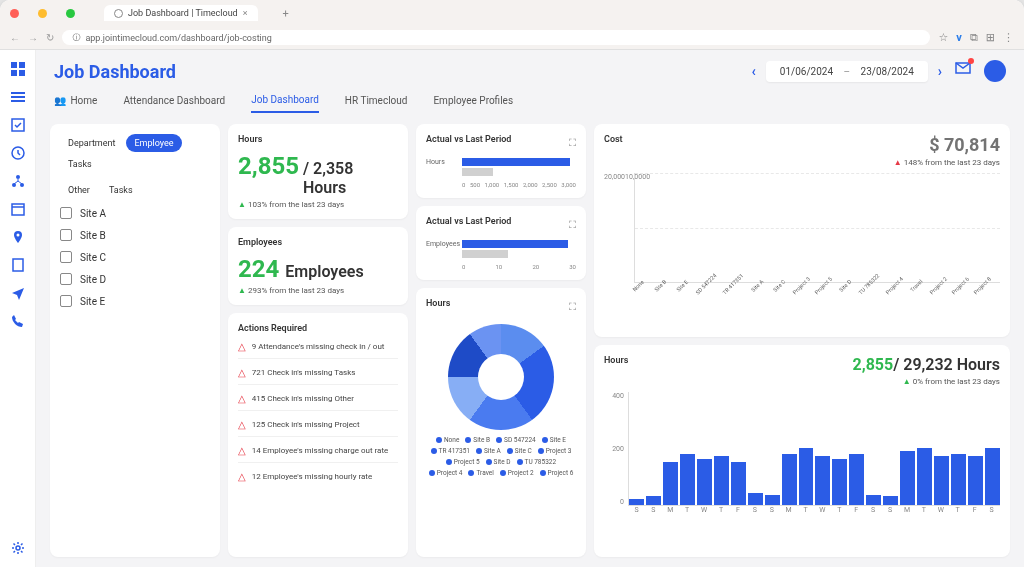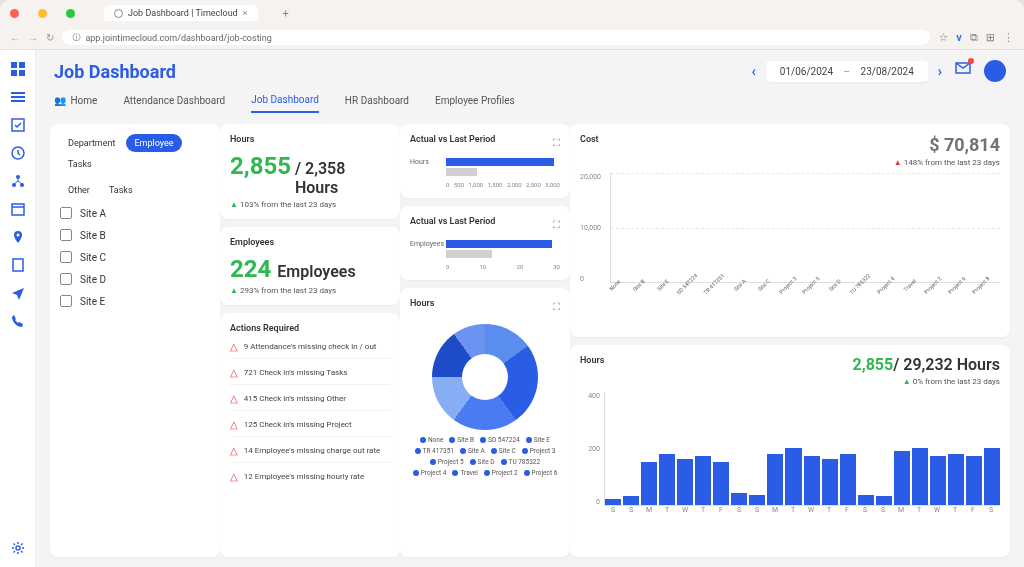--- a/index.html
+++ b/index.html
@@ -27,21 +27,21 @@
 .chev{color:#2b5ce6;font-size:14px;cursor:pointer;font-weight:bold}
 .date-box{background:#fff;border-radius:4px;padding:5px 14px;font-size:10px;color:#444;box-shadow:0 1px 2px rgba(0,0,0,0.06)}
 .date-box span.dash{margin:0 8px;color:#999}
 .bell{position:relative;color:#2b5ce6;font-size:16px;cursor:pointer}
 .bell-dot{position:absolute;top:-2px;right:-2px;width:6px;height:6px;background:#ff4444;border-radius:50%}
 .avatar{width:22px;height:22px;background:#2b5ce6;border-radius:50%;cursor:pointer}
 .tabs{display:flex;gap:26px;padding:0 18px;border-bottom:1px solid transparent;font-size:10px;color:#555}
 .tab{padding:6px 0;cursor:pointer;display:flex;align-items:center;gap:4px}
 .tab.active{color:#2b5ce6;border-bottom:2px solid #2b5ce6}
 .content{flex:1;padding:10px 14px;overflow:hidden}
-.grid{display:grid;grid-template-columns:170px 180px 170px 1fr;height:100%}
+.grid{display:grid;grid-template-columns:170px 180px 170px 1fr;gap:8px;height:100%}
 .card{background:#fff;border-radius:8px;padding:10px;box-shadow:0 1px 2px rgba(0,0,0,0.04)}
 .filter-card{grid-row:1/4}
 .pills{display:flex;gap:3px;flex-wrap:wrap;margin-bottom:8px;align-items:center;font-size:9px}
 .pill{padding:4px 8px;border-radius:10px;cursor:pointer;color:#333}
 .pill.active{background:#2b5ce6;color:#fff}
 .checklist{display:flex;flex-direction:column;gap:10px;margin-top:6px}
 .check-item{display:flex;align-items:center;gap:8px;font-size:10px;color:#333;cursor:pointer}
 .checkbox{width:12px;height:12px;border:1.5px solid #888;border-radius:2px}
 .card-title{font-size:9px;font-weight:600;color:#333;margin-bottom:8px}
 .big-num{color:#2fb84f;font-size:24px;font-weight:700}
@@ -60,21 +60,21 @@
 .axis{display:flex;justify-content:space-between;font-size:6px;color:#888;padding-left:36px;margin-top:2px}
 .actions-list{display:flex;flex-direction:column;gap:8px;font-size:8px;color:#444}
 .action-item{display:flex;align-items:center;gap:6px;padding-bottom:6px;border-bottom:1px solid #f0f0f0}
 .action-item:last-child{border-bottom:none}
 .warn-icon{color:#e63946;font-size:10px}
 .right-col{display:flex;flex-direction:column;gap:8px;grid-row:1/4}
 .cost-card{flex:1;position:relative}
 .cost-head{display:flex;justify-content:space-between;align-items:flex-start}
 .cost-val{text-align:right}
 .bar-chart{position:relative;height:130px;margin-top:6px}
-.bar-yaxis{position:absolute;left:0;top:0;bottom:20px;display:flex;flex-direction:column;justify-content:space-between;font-size:7px;color:#888;width:26px;}
+.bar-yaxis{position:absolute;left:0;top:0;bottom:20px;display:flex;flex-direction:row;justify-content:space-between;font-size:7px;color:#888;width:26px;}
 .bars-area{margin-left:30px;height:110px;display:flex;align-items:flex-end;gap:1px;border-left:1px solid #ddd;border-bottom:1px solid #ddd;position:relative}
 .bar-group{flex:1;display:flex;align-items:flex-end;gap:1px;justify-content:center}
 .bar{width:4px;background:#2b5ce6}
 .bar.grey{background:#d0d0d0}
 .bar-labels{margin-left:30px;display:flex;font-size:5.5px;color:#666}
 .bar-label{flex:1;text-align:center;transform:rotate(-45deg);transform-origin:left center;white-space:nowrap;height:16px;position:relative;top:6px}
 .hours-card{flex:1;position:relative}
 .hours-head{display:flex;justify-content:space-between;align-items:flex-start}
 .hours-val{text-align:right}
 .daily-chart{position:relative;height:130px;margin-top:6px}
@@ -224,21 +224,21 @@
         </div>
       </div>
 
       <div class="tabs">
         <div class="tab">
             <span>👥</span>
             <span>Home</span>
           </div>
         <div class="tab">Attendance Dashboard</div>
         <div class="tab active">Job Dashboard</div>
-        <div class="tab">HR Dashboard</div>
+        <div class="tab">HR Timecloud</div>
         <div class="tab">Employee Profiles</div>
       </div>
 
       <div class="content">
         <div class="grid">
 
           <div class="card filter-card">
             <div class="pills">
               <span class="pill">Department</span>
               <span class="pill active">Employee</span>

